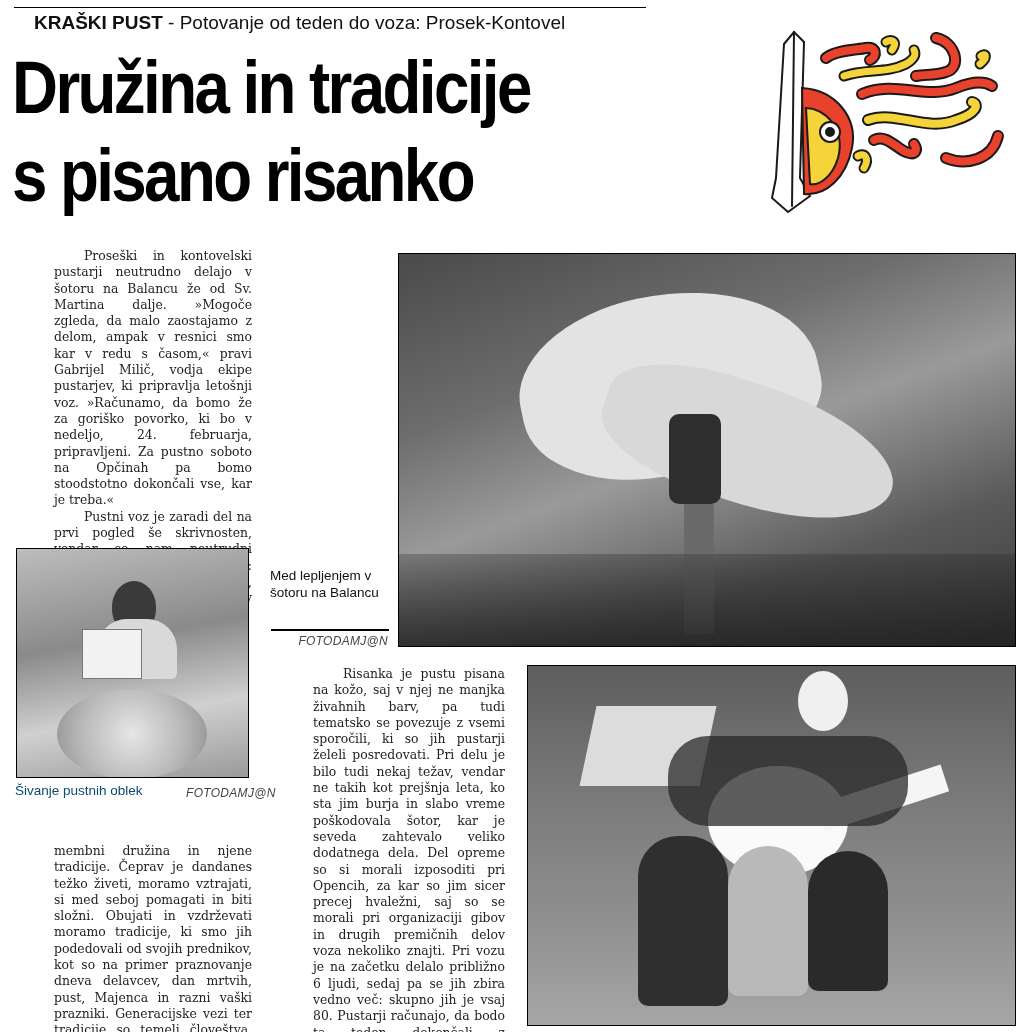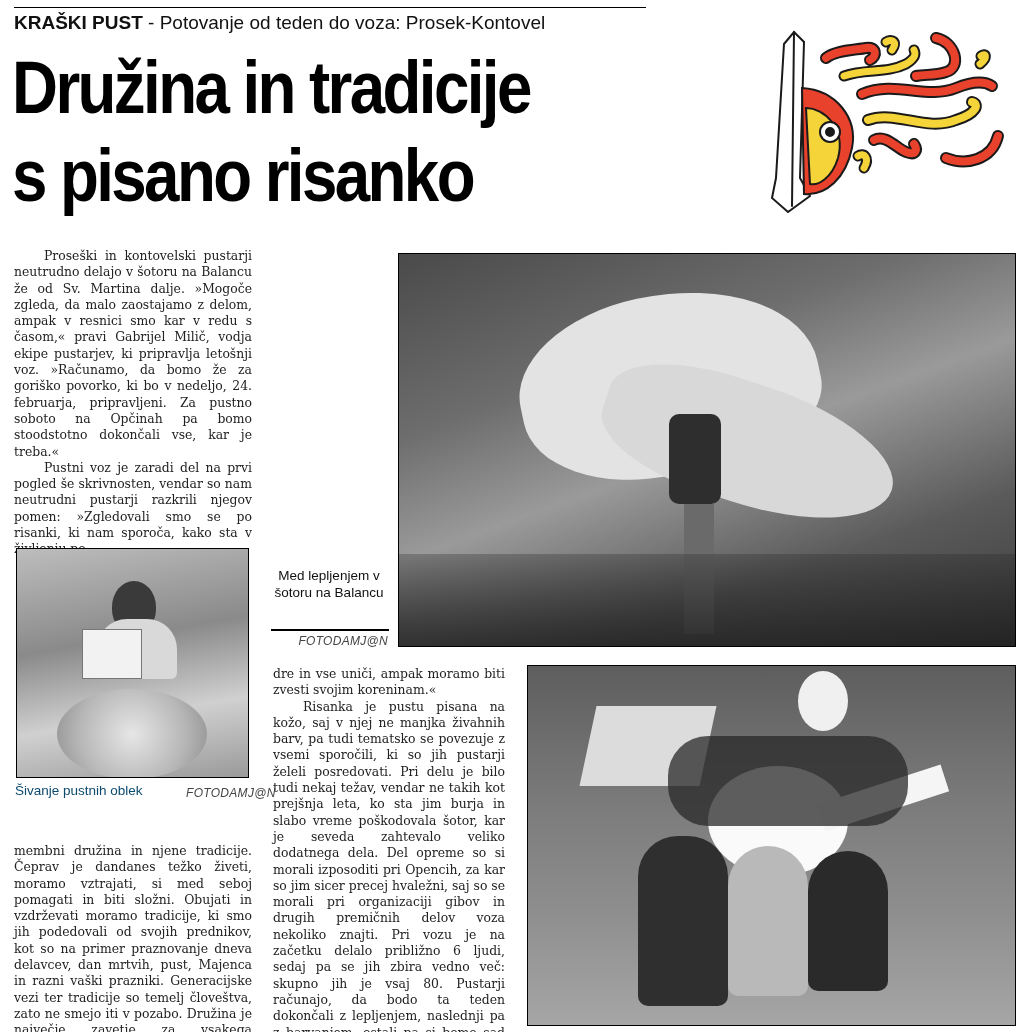--- a/index.html
+++ b/index.html
@@ -1,39 +1,39 @@
 <!DOCTYPE html>
 <html><head>
 <meta charset="utf-8">
 <style>
   * { margin:0; padding:0; box-sizing:border-box; }
   html, body { width:1024px; height:1032px; background:#ffffff; overflow:hidden; }
   body { position:relative; font-family:"DejaVu Serif", serif; color:#111; }
 
   .top-rule { position:absolute; left:14px; top:7px; width:632px; height:1px; background:#000; }
   .kicker { position:absolute; left:14px; top:11px; font-family:"Liberation Sans", sans-serif; font-size:19px; line-height:24px; white-space:nowrap; color:#111; }
-  .kicker .section { font-weight:bold; }
+  .kicker .section { font-weight:bold;margin-left:20px; }
 
   .headline { position:absolute; left:12px; top:44px; font-family:"Liberation Sans", sans-serif; font-weight:bold; font-size:74px; line-height:88px; letter-spacing:-3px; color:#000; transform:scaleX(0.86); transform-origin:left top; white-space:nowrap; }
 
   .logo { position:absolute; left:766px; top:28px; width:250px; height:190px; }
 
   .col { position:absolute; font-size:12.4px; line-height:16.3px; text-align:justify; color:#222; }
-  .col p { text-indent:30px; }
+  .col p { text-indent:30px;margin-left:40px; }
   .col p.noindent { text-indent:0; }
   .col1a { left:14px; top:248px; width:238px; }
   .col1b { left:14px; top:843px; width:238px; }
   .col2  { left:273px; top:666px; width:232px; }
 
   .photo { position:absolute; border:1px solid #000; overflow:hidden; }
   .photo-main { left:398px; top:253px; width:618px; height:394px; background:linear-gradient(160deg,#4a4a4a 0%,#6d6d6d 30%,#9a9a9a 50%,#5a5a5a 75%,#3b3b3b 100%); }
   .photo-sew { left:16px; top:548px; width:233px; height:230px; background:linear-gradient(170deg,#bdbdbd 0%,#8a8a8a 40%,#d0d0d0 70%,#9a9a9a 100%); }
   .photo-group { left:527px; top:665px; width:489px; height:361px; background:linear-gradient(180deg,#5e5e5e 0%,#7c7c7c 40%,#8f8f8f 70%,#a6a6a6 100%); }
 
-  .caption-main { position:absolute; left:270px; top:567px; width:118px; text-align:center; font-family:"Liberation Sans", sans-serif; font-size:13.5px; line-height:17px; color:#111; }
+  .caption-main { position:absolute; left:270px; top:567px; width:118px; text-align:left; font-family:"Liberation Sans", sans-serif; font-size:13.5px; line-height:17px; color:#111; }
   .caption-rule { position:absolute; left:271px; top:629px; width:118px; height:2px; background:#000; }
   .credit { font-family:"Liberation Sans", sans-serif; font-style:italic; font-size:12px; color:#444; letter-spacing:0.3px; }
   .credit-main { position:absolute; left:290px; top:634px; width:98px; text-align:right; }
   .caption-sew { position:absolute; left:15px; top:782px; font-family:"Liberation Sans", sans-serif; font-size:13.5px; line-height:17px; color:#0c4a6e; }
   .credit-sew { position:absolute; left:186px; top:786px; width:63px; text-align:right; }
   .ph-shape { position:absolute; }
 </style>
 </head>
 <body>
 
@@ -106,21 +106,20 @@
   <div class="ph-shape" style="left:200px;top:130px;width:300px;height:120px;border-radius:40% 50% 50% 40%;background:#d8d8d8;transform:rotate(18deg);"></div>
   <div class="ph-shape" style="left:270px;top:160px;width:52px;height:90px;background:#2e2e2e;border-radius:10px;"></div>
   <div class="ph-shape" style="left:285px;top:250px;width:30px;height:130px;background:#6a6a6a;"></div>
   <div class="ph-shape" style="left:0;top:300px;width:618px;height:94px;background:linear-gradient(180deg,rgba(40,40,40,0.3),rgba(30,30,30,0.8));"></div>
 </div>
 <div class="caption-main">Med lepljenjem v šotoru na Balancu</div>
 <div class="caption-rule"></div>
 <div class="credit credit-main">FOTODAMJ@N</div>
 
 <div class="col col2">
-  <p class="noindent">dre in vse uniči, ampak moramo biti zvesti svojim koreninam.«</p>
   <p><span>Risanka je pustu pisana na kožo, saj v njej ne manjka živahnih barv, pa tudi tematsko se povezuje z vsemi sporočili, ki so jih pustarji želeli posredovati. Pri delu je bilo tudi nekaj težav, vendar ne takih kot prejšnja leta, ko sta jim burja in slabo vreme poškodovala šotor, kar je seveda zahtevalo veliko dodatnega dela. Del opreme so si morali izposoditi pri Opencih, za kar so jim sicer precej hvaležni, saj so se morali pri organizaciji gibov in drugih premičnih delov voza nekoliko znajti. Pri vozu je na začetku delalo približno 6 ljudi, sedaj pa se jih zbira vedno več: skupno jih je vsaj 80. Pustarji računajo, da bodo ta teden dokončali z lepljenjem, naslednji pa z barvanjem, ostali pa si bomo sad njihovega dela lahko ogledali na pustnem sprevodu v Gorici in 2. marca na Opčinah. </span></p>
 </div>
 
 <div class="photo photo-group">
   <div class="ph-shape" style="left:60px;top:40px;width:120px;height:80px;background:#dcdcdc;transform:skewX(-12deg);"></div>
   <div class="ph-shape" style="left:270px;top:5px;width:50px;height:60px;border-radius:50%;background:#f0f0f0;"></div>
   <div class="ph-shape" style="left:180px;top:100px;width:140px;height:110px;border-radius:50%;background:#fafafa;"></div>
   <div class="ph-shape" style="left:290px;top:118px;width:130px;height:28px;background:#f5f5f5;transform:rotate(-18deg);"></div>
   <div class="ph-shape" style="left:110px;top:170px;width:90px;height:170px;border-radius:40px 40px 10px 10px;background:#2f2f2f;"></div>
   <div class="ph-shape" style="left:200px;top:180px;width:80px;height:150px;border-radius:40px 40px 10px 10px;background:#b9b9b9;"></div>

